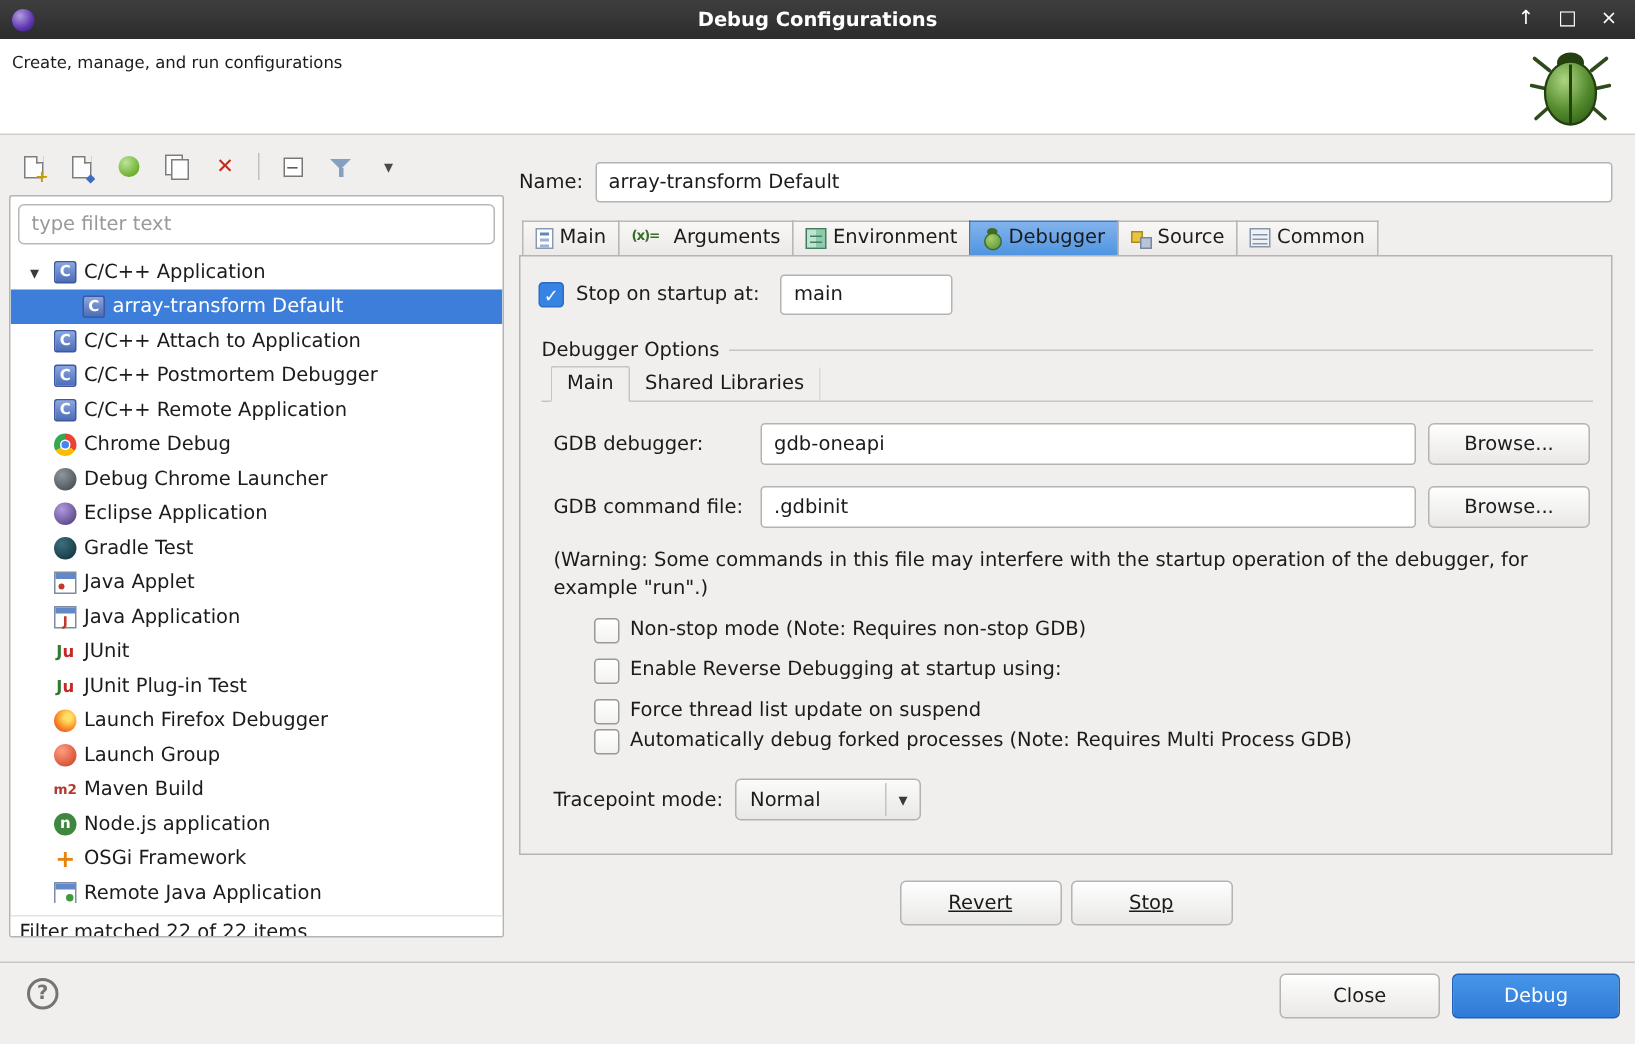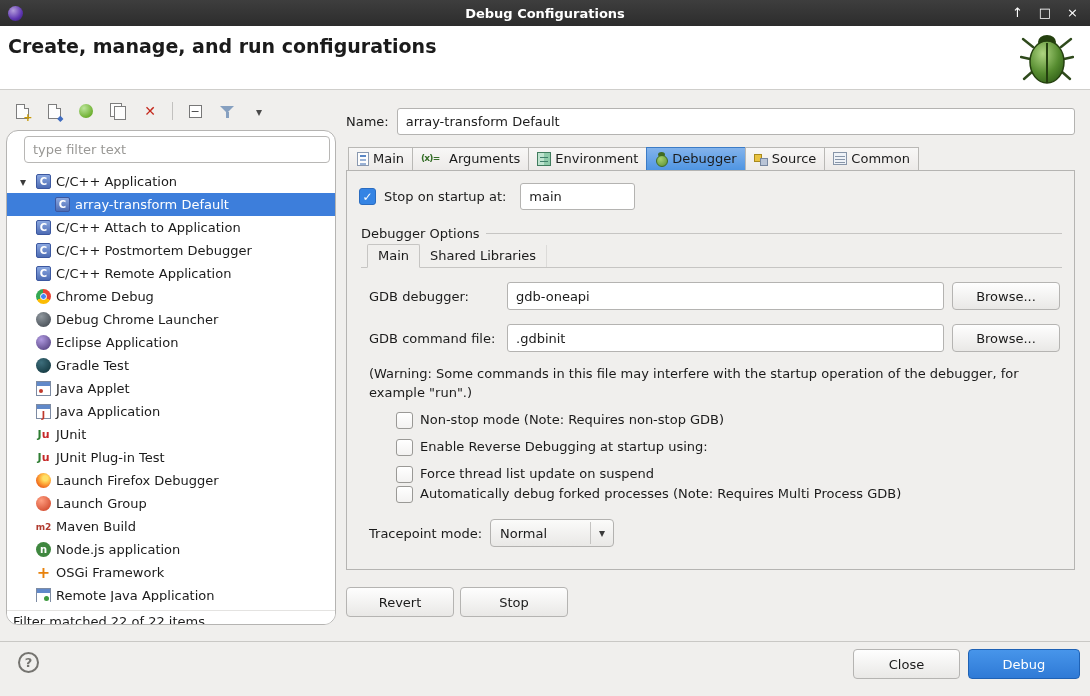--- a/index.html
+++ b/index.html
@@ -14,21 +14,21 @@
   .titlebar{position:absolute;left:0;top:0;width:1090px;height:26px;
     background:linear-gradient(#3e3e3e,#2c2c2c);display:flex;align-items:center;color:#fff;}
   .app-icon{width:15px;height:15px;margin-left:8px;border-radius:50%;flex:none;
     background:radial-gradient(circle at 35% 30%,#b39ddb,#5e35b1 60%,#2d1a63);}
   .t-title{position:absolute;left:0;right:0;text-align:center;font-weight:bold;font-size:13px;pointer-events:none;}
   .controls{margin-left:auto;display:flex;gap:16px;margin-right:12px;z-index:1;}
   .controls span{font-size:13px;line-height:26px;cursor:default;}
 
   
   .header{position:absolute;left:0;top:26px;width:1090px;height:64px;background:#fff;border-bottom:1px solid #cfcecb;}
-  .h-title{position:absolute;left:8px;top:9px;font-weight:bold;font-size:19px;}
+  .h-title{position:absolute;left:8px;top:9px;font-weight:normal;font-size:11px;}
   .bug{position:absolute;right:16px;top:3px;}
 
   
   .left-col{position:absolute;left:6px;top:96px;width:330px;height:529px;}
   .tb{display:flex;align-items:center;height:30px;padding:0 4px;gap:8px;}
   .tbtn{width:24px;height:24px;display:flex;align-items:center;justify-content:center;border-radius:3px;position:relative;}
   .pg{width:13px;height:15px;background:#fdfdfd;border:1px solid #7d7d7d;position:relative;}
   .pg::before{content:"";position:absolute;top:-1px;right:-1px;width:4px;height:4px;background:#f0efed;
     border-left:1px solid #7d7d7d;border-bottom:1px solid #7d7d7d;}
   .pg.new::after{content:"+";position:absolute;right:-5px;bottom:-6px;color:#c99a06;font-weight:bold;font-size:11px;}
@@ -39,21 +39,21 @@
   .copyic::after{content:"";position:absolute;left:4px;top:3px;width:10px;height:12px;background:#fdfdfd;border:1px solid #7d7d7d;}
   .delx::after{content:"✕";color:#c4281c;font-weight:bold;font-size:14px;}
   .sep{width:1px;height:18px;background:#c2c1bf;margin:0 2px;}
   .collapse{width:13px;height:13px;border:1px solid #777;background:#fff;display:flex;align-items:center;justify-content:center;}
   .collapse::after{content:"−";font-size:11px;line-height:1;color:#444;}
   .funnel{width:15px;height:14px;position:relative;}
   .funnel::before{content:"";position:absolute;top:2px;left:0;border-left:7px solid transparent;border-right:7px solid transparent;border-top:7px solid #86a0c0;}
   .funnel::after{content:"";position:absolute;top:8px;left:6px;width:3px;height:6px;background:#86a0c0;}
   .dd::after{content:"▾";color:#4a4a4a;font-size:12px;}
 
-  .panel{position:absolute;left:0;top:34px;right:0;bottom:0;background:#fff;border:1px solid #b5b4b2;border-radius:12px;overflow:hidden;padding-left:12px;}
+  .panel{position:absolute;left:0;top:34px;right:0;bottom:0;background:#fff;border:1px solid #b5b4b2;border-radius:2px;overflow:hidden;}
   .filter{margin:5px;width:calc(100% - 10px);height:27px;border:1px solid #b8b7b5;border-radius:4px;padding:0 8px;
     font:13px "DejaVu Sans",sans-serif;color:#1b1b1b;background:#fff;outline:none;}
   .filter::placeholder{color:#9a9996;}
   .tree{position:absolute;left:0;top:39px;right:0;bottom:22px;overflow:hidden;}
   .trow{display:flex;align-items:center;height:23px;padding-left:8px;gap:5px;cursor:default;white-space:nowrap;}
   .trow.selected{background:#3d7edb;color:#fff;}
   .twisty{width:16px;height:16px;flex:none;display:flex;align-items:center;justify-content:center;}
   .twisty.open::after{content:"▾";color:#3a3a3a;font-size:12px;}
   .indent{width:14px;flex:none;}
   .tlabel{font-size:13px;}
@@ -139,21 +139,21 @@
   .cbrow{display:flex;gap:7px;margin:10px 2px 0 14px;padding-left:21px;}
   .cbrow.tight{margin-top:3px;}
   .combo{display:flex;align-items:center;height:28px;background:linear-gradient(#fbfbfa,#e9e8e6);
     border:1px solid #b3b2b0;border-radius:4px;padding:0 0 0 9px;cursor:default;}
   .combo .cval{flex:1;white-space:nowrap;overflow:hidden;}
   .combo::after{content:"▾";color:#3a3a3a;font-size:12px;border-left:1px solid #c4c3c1;padding:4px 8px;margin-left:8px;}
   .reverse-combo{flex:1;margin-left:12px;}
   .trace-row{margin-top:16px;}
   .trace-combo{width:124px;margin-left:8px;}
 
-  .rc-buttons{display:flex;justify-content:flex-start;gap:6px;margin-top:17px;}
+  .rc-buttons{display:flex;justify-content:center;gap:6px;margin-top:17px;text-decoration:underline;}
   .rc-buttons .btn{width:108px;height:30px;}
 
   
   .footer-line{position:absolute;left:0;top:641px;width:1090px;height:1px;background:#c9c8c5;}
   .help{position:absolute;left:18px;top:652px;width:21px;height:21px;border:2px solid #757470;border-radius:50%;
     color:#757470;font-weight:bold;font-size:13px;display:flex;align-items:center;justify-content:center;cursor:default;}
   .help::after{content:"?";}
   .fbtn{position:absolute;top:649px;height:30px;border-radius:4px;font:13px "DejaVu Sans",sans-serif;cursor:default;}
   .fbtn.close{right:130px;width:107px;background:linear-gradient(#fefefe,#e9e8e6);border:1px solid #b5b4b2;color:#1b1b1b;}
   .fbtn.debug{right:10px;width:112px;background:linear-gradient(#4795ea,#2f7ad6);border:1px solid #1f62b5;color:#fff;}

